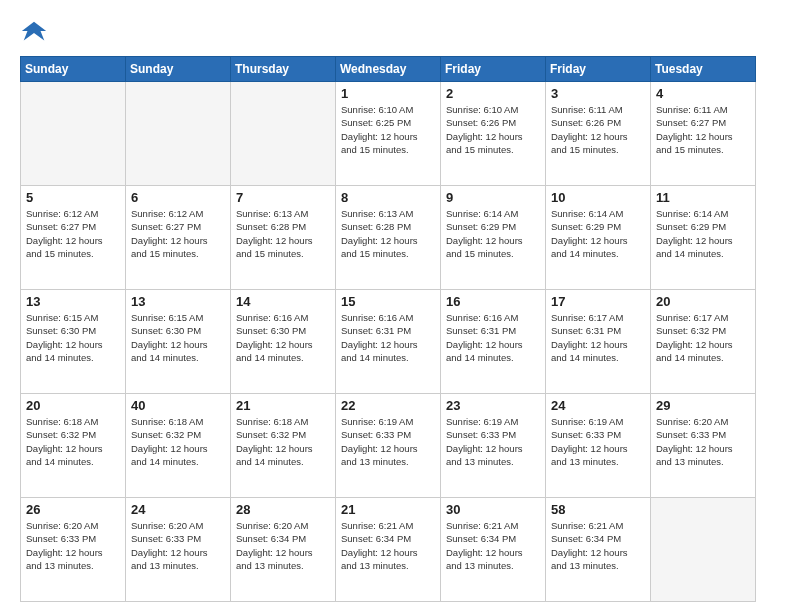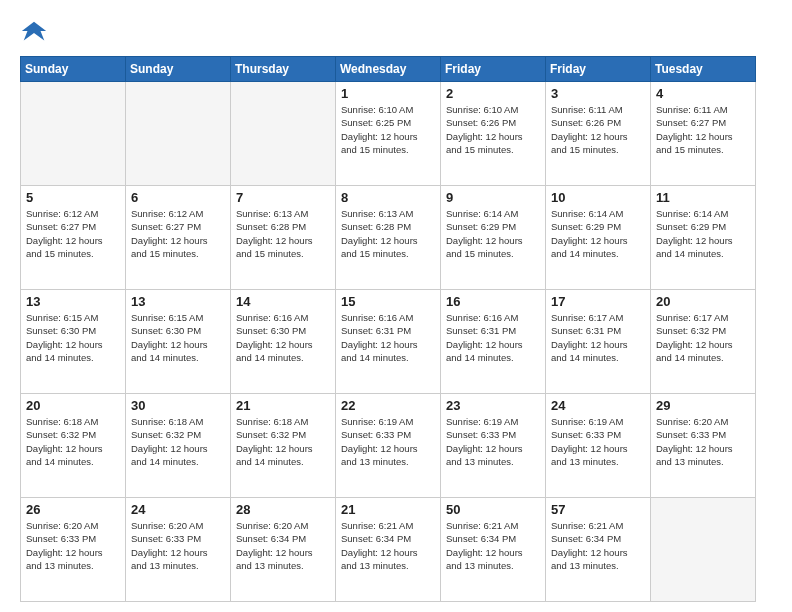--- a/index.html
+++ b/index.html
@@ -269,21 +269,21 @@
         </tr>
         <tr>
           <td>
             <span class="day-num">20</span>
             <div class="day-info" style="white-space: pre-line;">Sunrise: 6:18 AM
 Sunset: 6:32 PM
 Daylight: 12 hours
 and 14 minutes.</div>
           </td>
           <td>
-            <span class="day-num">30</span>
+            <span class="day-num">40</span>
             <div class="day-info" style="white-space: pre-line;">Sunrise: 6:18 AM
 Sunset: 6:32 PM
 Daylight: 12 hours
 and 14 minutes.</div>
           </td>
           <td>
             <span class="day-num">21</span>
             <div class="day-info" style="white-space: pre-line;">Sunrise: 6:18 AM
 Sunset: 6:32 PM
 Daylight: 12 hours
@@ -341,28 +341,28 @@
 and 13 minutes.</div>
           </td>
           <td>
             <span class="day-num">21</span>
             <div class="day-info" style="white-space: pre-line;">Sunrise: 6:21 AM
 Sunset: 6:34 PM
 Daylight: 12 hours
 and 13 minutes.</div>
           </td>
           <td>
-            <span class="day-num">50</span>
+            <span class="day-num">30</span>
             <div class="day-info" style="white-space: pre-line;">Sunrise: 6:21 AM
 Sunset: 6:34 PM
 Daylight: 12 hours
 and 13 minutes.</div>
           </td>
           <td>
-            <span class="day-num">57</span>
+            <span class="day-num">58</span>
             <div class="day-info" style="white-space: pre-line;">Sunrise: 6:21 AM
 Sunset: 6:34 PM
 Daylight: 12 hours
 and 13 minutes.</div>
           </td>
           <td class="empty"></td>
         </tr>
       </tbody>
   </table>
 </div>

